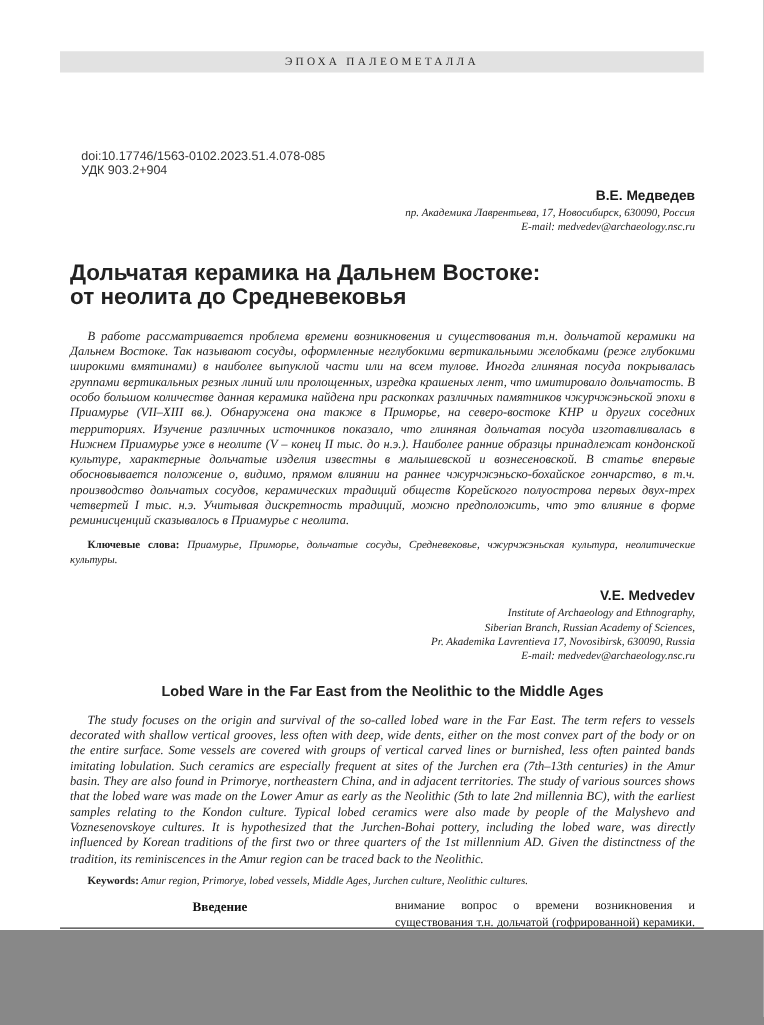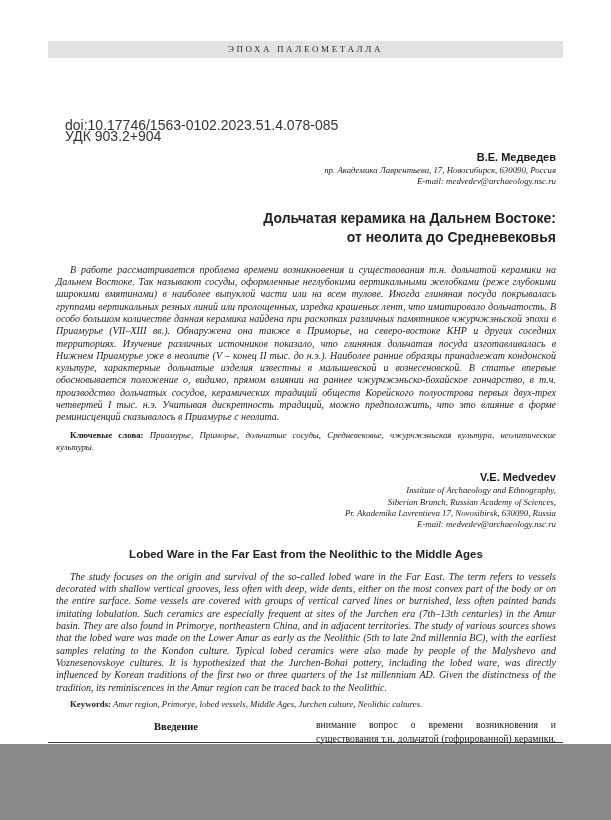--- a/index.html
+++ b/index.html
@@ -19,34 +19,34 @@
     text-align:center;line-height:17px;
     font-family:"Liberation Serif", serif;
     font-size:9px;letter-spacing:2.6px;color:#2b2b2b;
   }
   .content{
     position:absolute;left:56px;right:55px;top:120px;
   }
   .meta{
     padding-left:9px;
     font-family:"Liberation Sans", sans-serif;
-    font-size:14px;line-height:11px;color:#333;
+    font-size:10px;line-height:11px;color:#333;
   }
   .author-block{margin-top:9px;text-align:right;}
   .author-name{
     font-family:"Liberation Sans", sans-serif;
     font-weight:bold;font-size:11px;color:#1a1a1a;margin-bottom:2px;
   }
   .aff-line{
     font-style:italic;font-size:8.8px;line-height:11.4px;color:#222;
   }
   .title-ru{
-    margin-top:21px;text-align:right;
+    margin-top:21px;text-align:left;
     font-family:"Liberation Sans", sans-serif;
-    font-weight:bold;font-size:14px;line-height:19px;color:#222;
+    font-weight:bold;font-size:18px;line-height:19px;color:#222;
   }
   .abstract{
     margin-top:17px;
     text-align:justify;
     font-style:italic;
     font-size:10px;line-height:12.3px;color:#222;
   }
   .abstract p, .kw p{margin:0;text-indent:14px;}
   .kw{
     margin-top:5px;text-align:justify;

